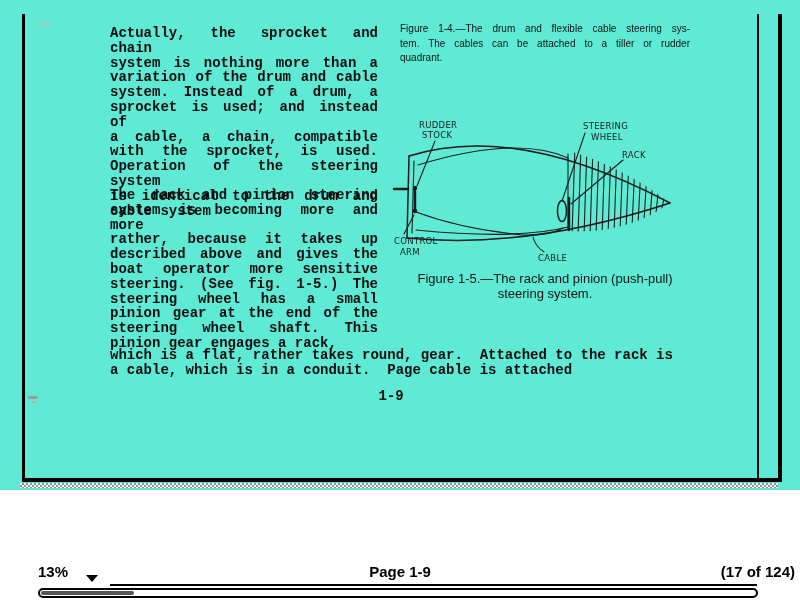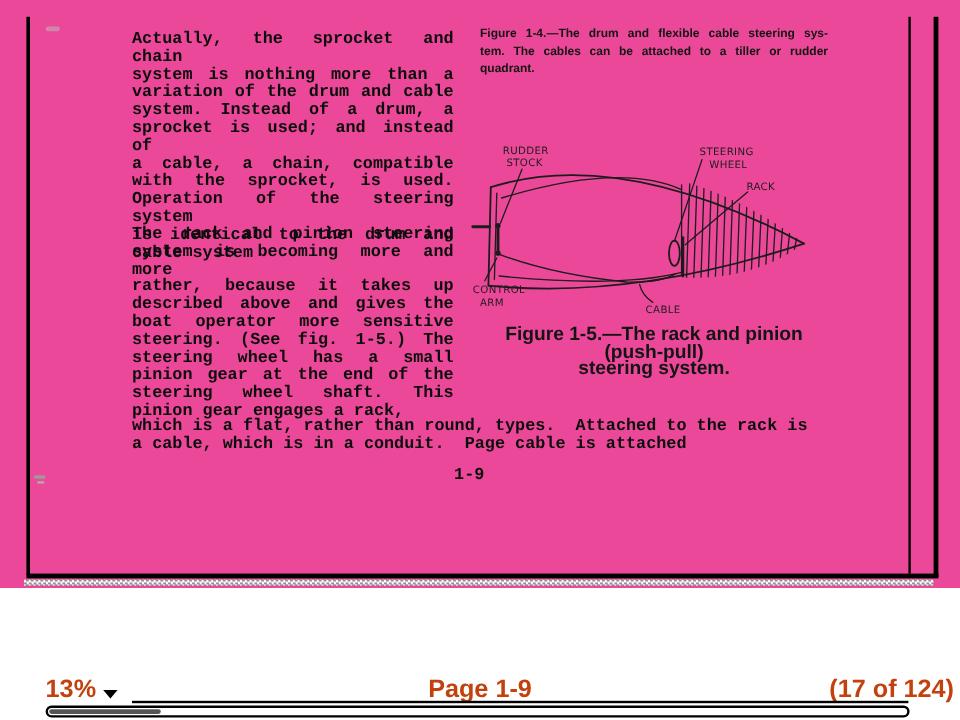--- a/index.html
+++ b/index.html
@@ -15,37 +15,37 @@
     font-size:14px;line-height:14.8px;font-weight:bold;color:#0d0d0d;
     letter-spacing:0;
   }
   .bodycol div{text-align:justify;text-align-last:justify;}
   .bodycol div:last-child{text-align-last:left;}
   .wide div{white-space:pre;text-align:left;}
   .pagenum{text-align:center;}
 
   
   .cap{
-    font-family:"Liberation Sans",sans-serif;font-weight:bold;
+    font-family:"Liberation Sans",sans-serif;font-weight:normal;
     font-size:10px;line-height:14.6px;color:#141414;
   }
   .cap14 div{text-align:justify;text-align-last:justify;}
   .cap14 div:last-child{text-align-last:left;}
-  .cap15{font-size:16px;line-height:14.5px;text-align:center;}
+  .cap15{font-size:13px;line-height:14.5px;text-align:center;}
 
   
   .edge{background:#000;}
   .shadow{
     background-image:conic-gradient(#8f8f8f 25%,#fdfdfd 0 50%,#8f8f8f 0 75%,#fdfdfd 0);
     background-size:4px 4px;
   }
   .smudge{background:#b9b9b9;border-radius:2px;}
 
   
-  .sb-text{font-weight:bold;font-size:21px;color:#c2410c;}
+  .sb-text{font-weight:bold;font-size:15px;color:#000000;}
   #zoom-arrow{
     width:0;height:0;border-left:6px solid transparent;
     border-right:6px solid transparent;border-top:7px solid #000;
   }
   #doc-rule{background:#000;}
   #scrollbar{
     border:2px solid #000;border-radius:5px;box-sizing:border-box;background:#fff;
   }
   #scrollbar-fill{
     position:absolute;left:1px;top:1px;bottom:1px;border-radius:2px;
@@ -56,21 +56,21 @@
   svg .thin{stroke-width:1.1;}
   svg .thick{stroke-width:2.4;}
   svg .lbl{
     font-family:"DejaVu Sans",sans-serif;font-size:8.5px;fill:#1c1c1c;
     letter-spacing:0.3px;
   }
 </style>
 </head>
 <body>
 
-<div class="abs" id="page-surface" style="left:0;top:0;width:800px;height:490px;background:#ec4899;">
+<div class="abs" id="page-surface" style="left:0;top:0;width:800px;height:490px;background:#5eead4;">
 
   <div class="abs edge" style="left:22px;top:14px;width:3px;height:465px;"></div>
   <div class="abs edge" style="left:757px;top:14px;width:2px;height:464px;"></div>
   <div class="abs edge" style="left:778px;top:14px;width:4px;height:467px;"></div>
   <div class="abs edge" style="left:22px;top:478px;width:760px;height:4px;"></div>
   <div class="abs shadow" style="left:20px;top:483px;width:758px;height:5px;"></div>
   <div class="abs smudge" style="left:38px;top:22px;width:12px;height:4px;opacity:.55;"></div>
   <div class="abs smudge" style="left:28px;top:396px;width:10px;height:2.5px;background:#9a9a9a;"></div>
   <div class="abs smudge" style="left:31px;top:401px;width:6px;height:2px;background:#b0b0b0;"></div>
 
@@ -94,21 +94,21 @@
       <div>described above and gives the</div>
       <div>boat operator more sensitive</div>
       <div>steering. (See fig. 1-5.) The</div>
       <div>steering wheel has a small</div>
       <div>pinion gear at the end of the</div>
       <div>steering wheel shaft.  This</div>
       <div>pinion gear engages a rack,</div>
     </div>
 
   <div class="abs mono wide" style="left:110px;top:348px;width:600px;">
-      <div>which is a flat, rather than round, types.  Attached to the rack is</div>
+      <div>which is a flat, rather takes round, gear.  Attached to the rack is</div>
       <div>a cable, which is in a conduit.  Page cable is attached</div>
     </div>
 
   <div class="abs mono pagenum" style="left:110px;top:389px;width:562px;">1-9</div>
 
   <div class="abs cap cap14" style="left:400px;top:22px;width:290px;">
       <div>Figure 1-4.—The drum and flexible cable steering sys-</div>
       <div>tem. The cables can be attached to a tiller or rudder</div>
       <div>quadrant.</div>
     </div>

